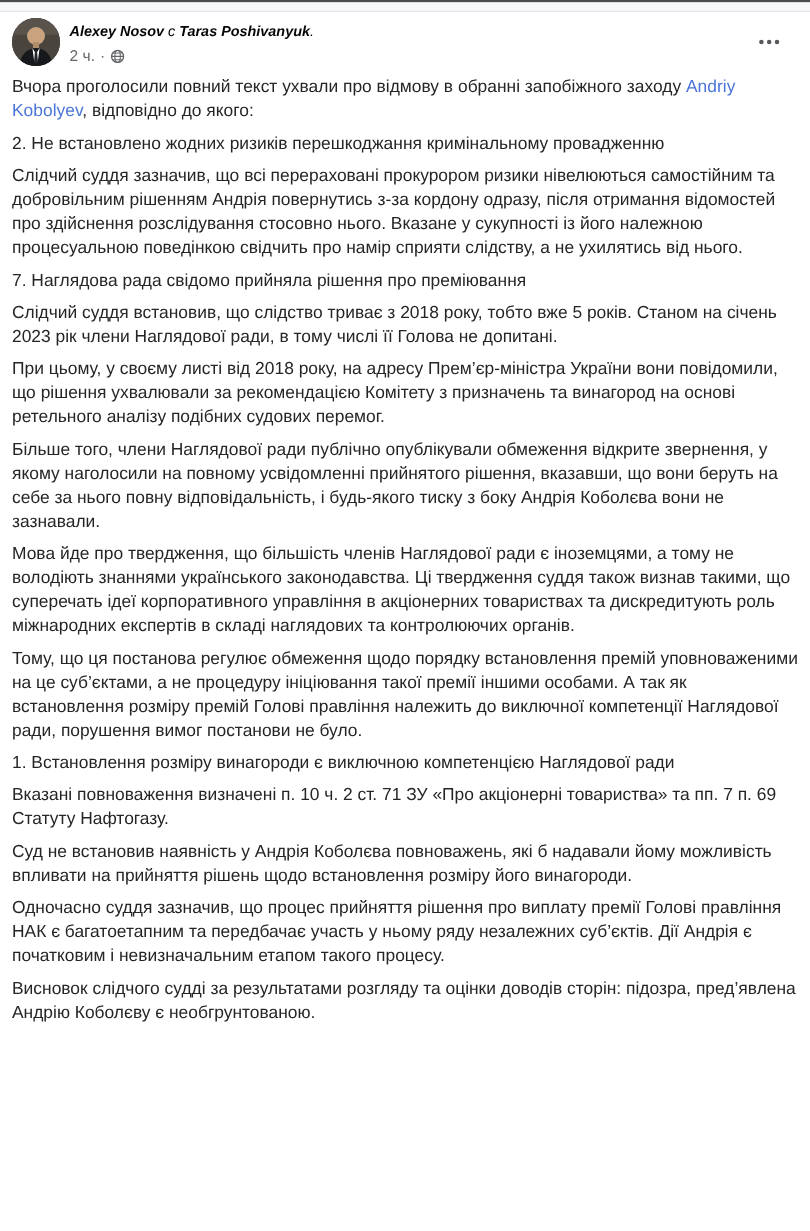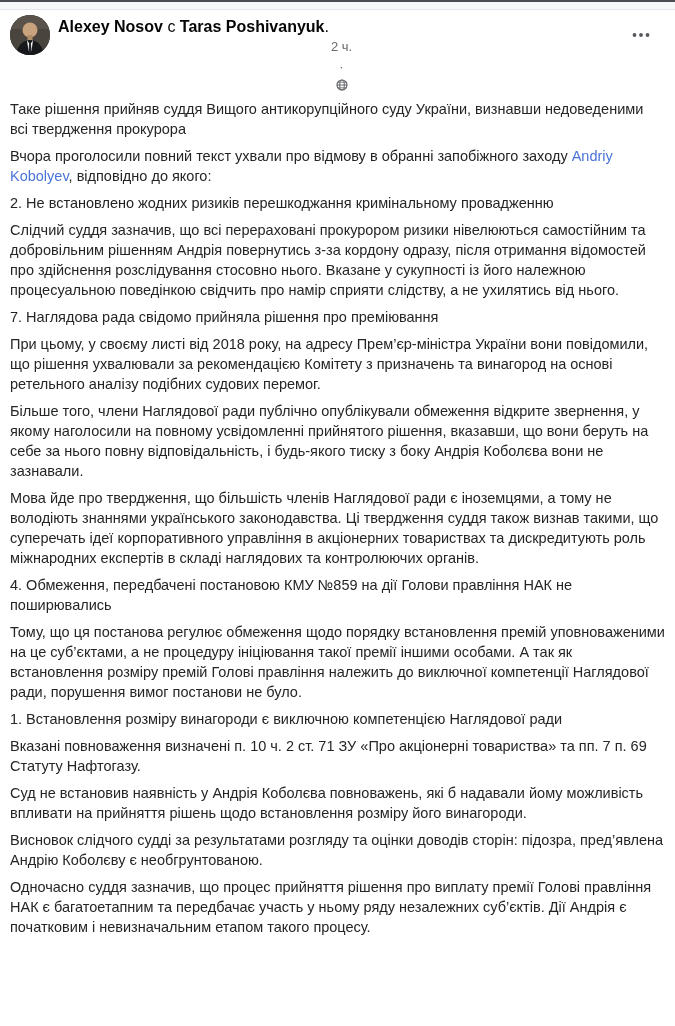--- a/index.html
+++ b/index.html
@@ -14,24 +14,24 @@
   .card { background: #ffffff; }
 
   
   .post-header { display: flex; align-items: flex-start; padding: 5px 18px 0 10px; }
   .avatar {
     width: 40px; height: 40px; border-radius: 50%; overflow: hidden;
     flex: 0 0 40px; cursor: pointer; background: #3d3a38;
   }
   .avatar svg { display: block; }
   .header-text { margin-left: 8px; flex: 1 1 auto; min-width: 0; }
-  .name-line { font-size: 16px; line-height: 19px; margin-top: 2px; color: #050505; }
+  .name-line { font-size: 12px; line-height: 19px; margin-top: 2px; color: #050505; font-style: italic; }
   .name-line .name { font-weight: bold; cursor: pointer; }
   .connector { font-weight: normal; }
-  .meta-line { font-size: 13px; line-height: 16px; color: #65676b; margin-top: 3px; display: flex; align-items: center; gap: 4px; flex-direction: column; }
+  .meta-line { font-size: 13px; line-height: 16px; color: #65676b; margin-top: 3px; display: flex; align-items: center; gap: 4px; }
   .meta-line .timestamp { cursor: pointer; }
   .globe { display: inline-flex; align-items: center; }
   .more-btn {
     margin-left: auto; width: 32px; height: 32px; border-radius: 50%;
     display: flex; align-items: center; justify-content: center;
     cursor: pointer; margin-top: 4px;
   }
 
   
   .post-text { padding: 8px 10px 0 10px; font-size: 14.5px; line-height: 20px; color: #242526; }
@@ -83,30 +83,29 @@
       <svg width="20" height="20" viewBox="0 0 20 20">
         <circle cx="3.5" cy="10" r="1.9" fill="#55585c"></circle>
         <circle cx="10" cy="10" r="1.9" fill="#55585c"></circle>
         <circle cx="16.5" cy="10" r="1.9" fill="#55585c"></circle>
       </svg>
     </div>
 
   </div>
 
   <div class="post-text">
-      <div class="para"><span>Таке рішення прийняв суддя Вищого антикорупційного суду України, визнавши недоведеними всі твердження прокурора</span></div>
       <div class="para"><span>Вчора проголосили повний текст ухвали про відмову в обранні запобіжного заходу </span><span class="inline-link">Andriy Kobolyev</span><span>, відповідно до якого:</span></div>
       <div class="para"><span>2. Не встановлено жодних ризиків перешкоджання кримінальному провадженню</span></div>
       <div class="para"><span>Слідчий суддя зазначив, що всі перераховані прокурором ризики нівелюються самостійним та добровільним рішенням Андрія повернутись з-за кордону одразу, після отримання відомостей про здійснення розслідування стосовно нього. Вказане у сукупності із його належною процесуальною поведінкою свідчить про намір сприяти слідству, а не ухилятись від нього.</span></div>
       <div class="para"><span>7. Наглядова рада свідомо прийняла рішення про преміювання</span></div>
+      <div class="para"><span>Слідчий суддя встановив, що слідство триває з 2018 року, тобто вже 5 років. Станом на січень 2023 рік члени Наглядової ради, в тому числі її Голова не допитані.</span></div>
       <div class="para"><span>При цьому, у своєму листі від 2018 року, на адресу Прем’єр-міністра України вони повідомили, що рішення ухвалювали за рекомендацією Комітету з призначень та винагород на основі ретельного аналізу подібних судових перемог.</span></div>
       <div class="para"><span>Більше того, члени Наглядової ради публічно опублікували обмеження відкрите звернення, у якому наголосили на повному усвідомленні прийнятого рішення, вказавши, що вони беруть на себе за нього повну відповідальність, і будь-якого тиску з боку Андрія Коболєва вони не зазнавали.</span></div>
       <div class="para"><span>Мова йде про твердження, що більшість членів Наглядової ради є іноземцями, а тому не володіють знаннями українського законодавства. Ці твердження суддя також визнав такими, що суперечать ідеї корпоративного управління в акціонерних товариствах та дискредитують роль міжнародних експертів в складі наглядових та контролюючих органів.</span></div>
-      <div class="para"><span>4. Обмеження, передбачені постановою КМУ №859 на дії Голови правління НАК не поширювались</span></div>
       <div class="para"><span>Тому, що ця постанова регулює обмеження щодо порядку встановлення премій уповноваженими на це суб’єктами, а не процедуру ініціювання такої премії іншими особами. А так як встановлення розміру премій Голові правління належить до виключної компетенції Наглядової ради, порушення вимог постанови не було.</span></div>
       <div class="para"><span>1. Встановлення розміру винагороди є виключною компетенцією Наглядової ради</span></div>
       <div class="para"><span>Вказані повноваження визначені п. 10 ч. 2 ст. 71 ЗУ «Про акціонерні товариства» та пп. 7 п. 69 Статуту Нафтогазу.</span></div>
       <div class="para"><span>Суд не встановив наявність у Андрія Коболєва повноважень, які б надавали йому можливість впливати на прийняття рішень щодо встановлення розміру його винагороди.</span></div>
+      <div class="para"><span>Одночасно суддя зазначив, що процес прийняття рішення про виплату премії Голові правління НАК є багатоетапним та передбачає участь у ньому ряду незалежних суб’єктів. Дії Андрія є початковим і невизначальним етапом такого процесу.</span></div>
       <div class="para"><span>Висновок слідчого судді за результатами розгляду та оцінки доводів сторін: підозра, пред’явлена Андрію Коболєву є необгрунтованою.</span></div>
-      <div class="para"><span>Одночасно суддя зазначив, що процес прийняття рішення про виплату премії Голові правління НАК є багатоетапним та передбачає участь у ньому ряду незалежних суб’єктів. Дії Андрія є початковим і невизначальним етапом такого процесу.</span></div>
     </div>
 
 </div>
 
 </body></html>

